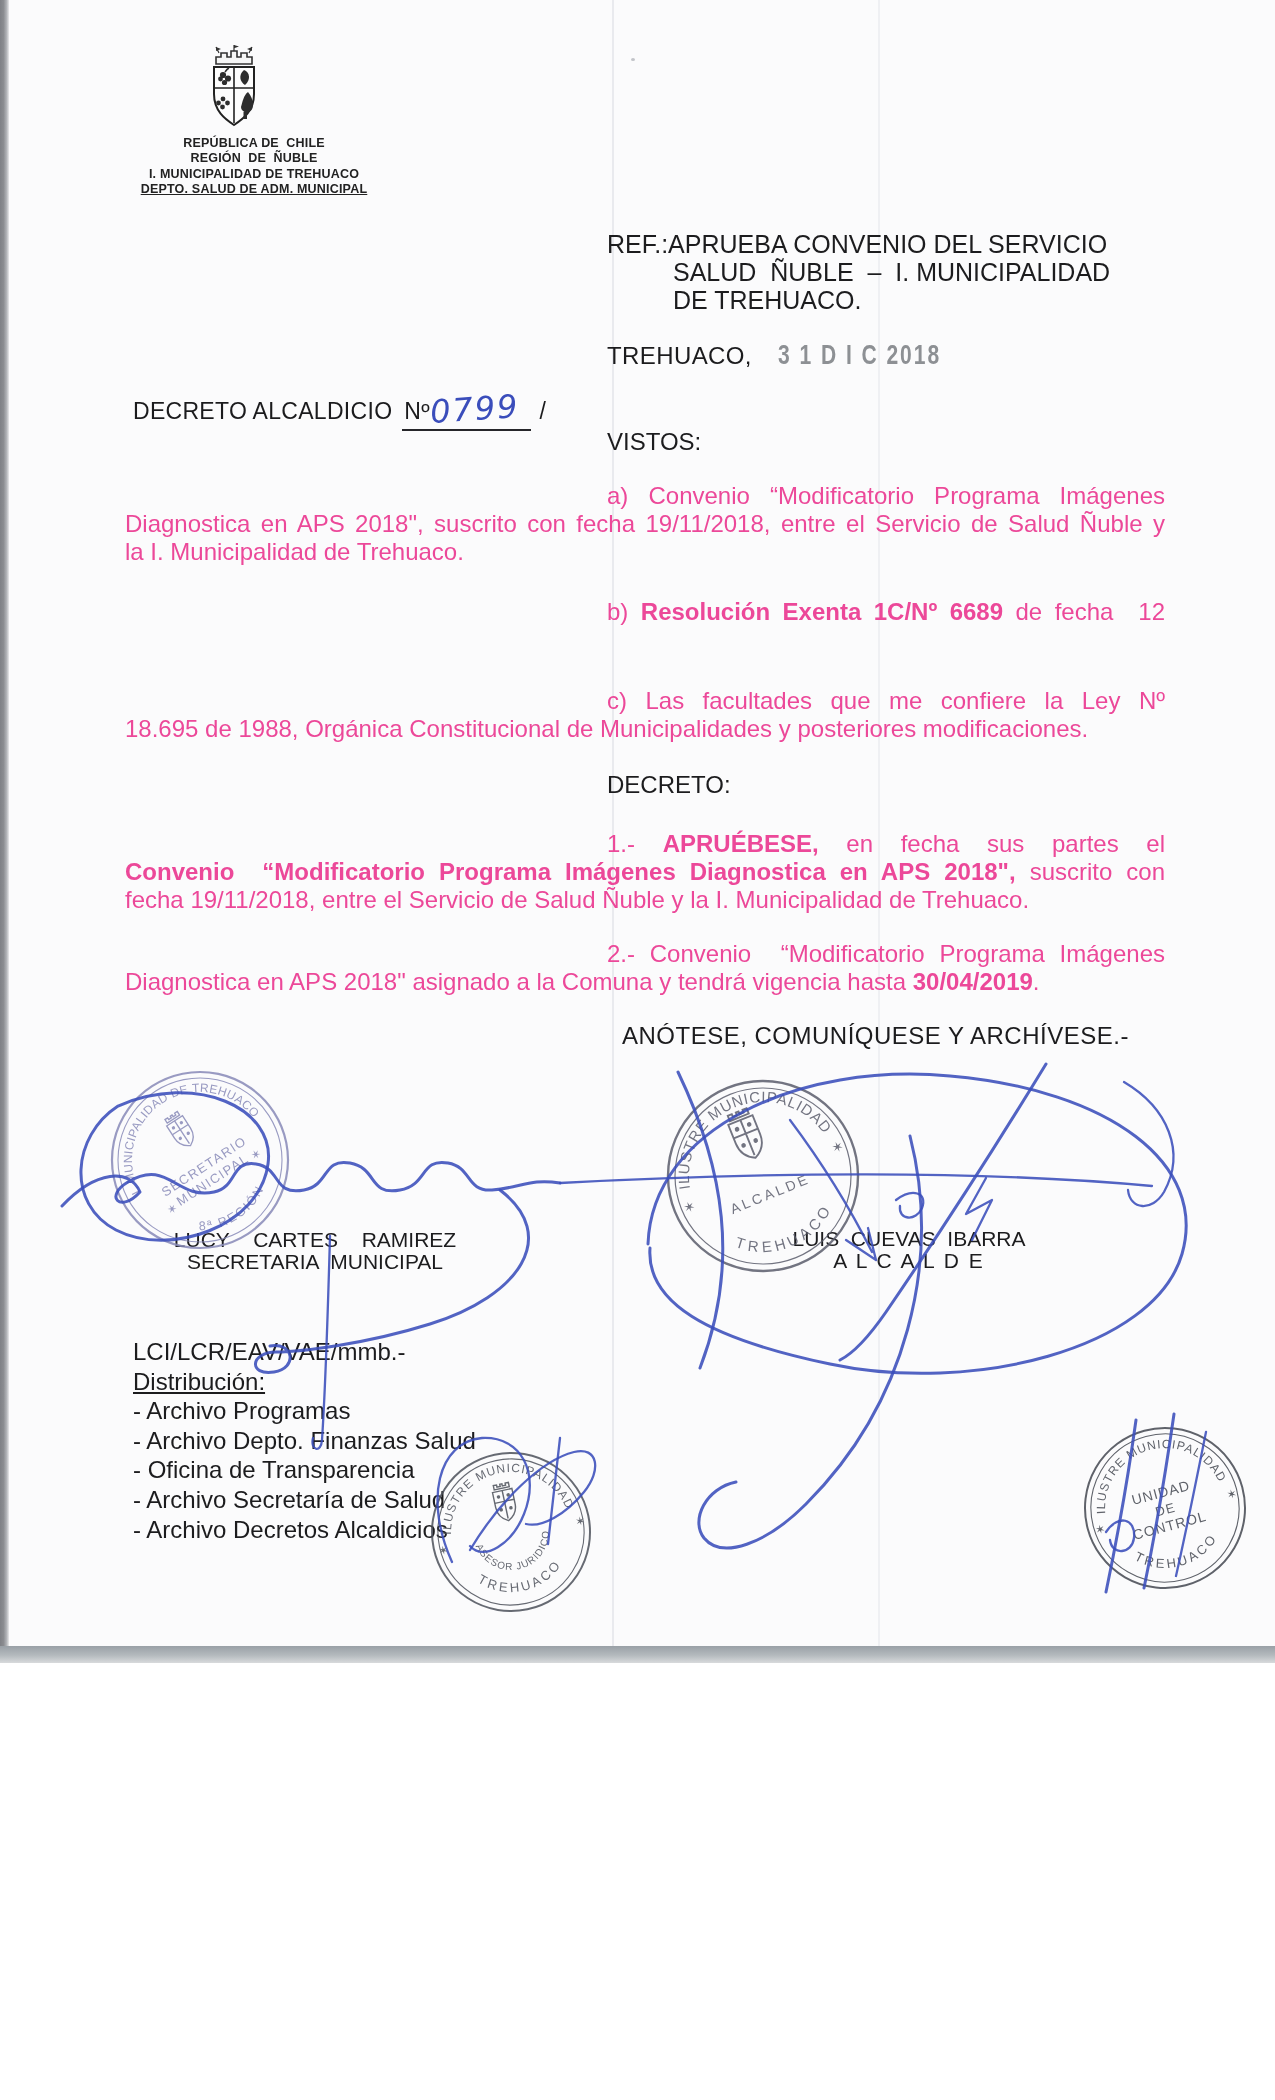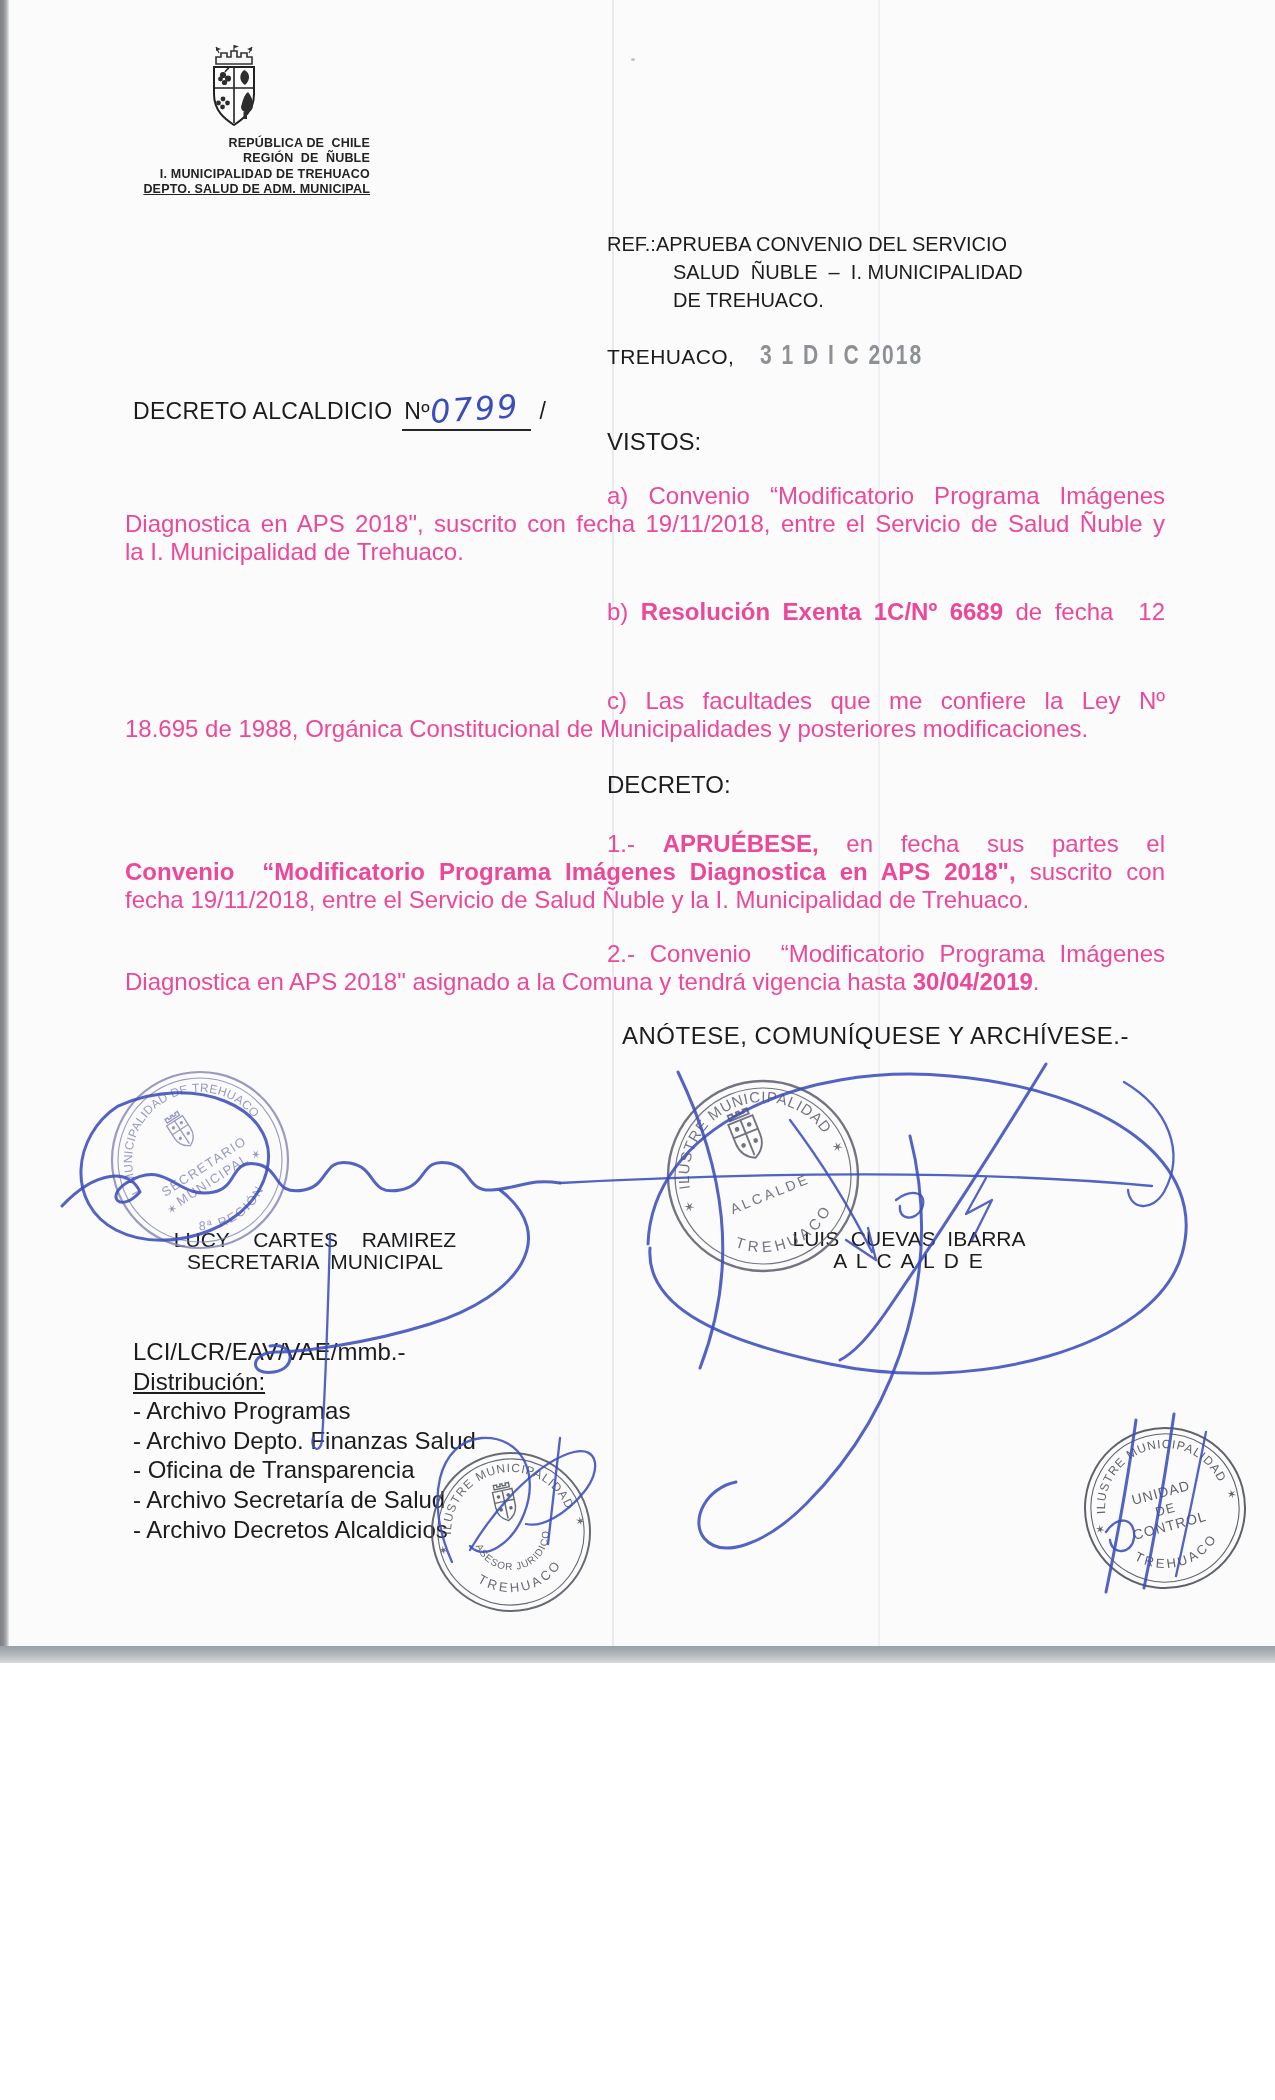--- a/index.html
+++ b/index.html
@@ -7,30 +7,30 @@
         font-family:"Liberation Sans",sans-serif;color:var(--text,#1b1b1d);}
   .scan{position:absolute;left:0;top:0;width:1275px;height:1648px;background:#fbfbfc;}
   .edge-left{position:absolute;left:0;top:0;width:9px;height:1648px;
         background:linear-gradient(90deg,#7f8186 0%,#8b8d91 40%,#b4b6ba 75%,#e9eaeb 100%);}
   .band{position:absolute;left:0;top:1646px;width:1275px;height:17px;
         background:linear-gradient(180deg,#99a0a6 0%,#b4babe 55%,#d8dadc 100%);}
   .fold1{position:absolute;left:612px;top:0;width:2px;height:1646px;background:rgba(165,172,184,.20);}
   .fold2{position:absolute;left:878px;top:0;width:2px;height:1646px;background:rgba(165,172,184,.13);}
   .dust{position:absolute;left:631px;top:58px;width:4px;height:3px;border-radius:50%;background:rgba(110,115,125,.4);}
 
-  .letterhead{position:absolute;left:138px;top:136px;width:232px;text-align:right;
+  .letterhead{position:absolute;left:138px;top:136px;width:232px;text-align:center;
         font-size:12.5px;line-height:15.4px;font-weight:bold;letter-spacing:.2px;color:#222;}
   .letterhead .und{text-decoration:underline;}
   .arms{position:absolute;left:201px;top:42px;}
 
-  .refblock{position:absolute;left:607px;top:230px;font-size:20px;line-height:28px;color:#1c1c1e;}
+  .refblock{position:absolute;left:607px;top:230px;font-size:25px;line-height:28px;color:#1c1c1e;}
   .refblock .hang{margin-left:66px;}
 
   .dateline{position:absolute;left:607px;top:340px;display:flex;align-items:baseline;gap:26px;}
-  .place{font-size:21px;letter-spacing:.4px;}
+  .place{font-size:24px;letter-spacing:.4px;}
   .datestamp{display:inline-block;transform:scaleX(.78);transform-origin:0 70%;
         font-size:27px;font-weight:bold;letter-spacing:2.5px;color:var(--date-gray,#8d9094);white-space:nowrap;}
 
   .decrow{position:absolute;left:133px;top:398px;font-size:23px;display:flex;align-items:baseline;letter-spacing:.3px;}
   .nbox{border-bottom:2.5px solid #26262a;padding:0 12px 4px 2px;margin-left:10px;display:inline-block;}
   .hand{font-family:"DejaVu Sans",sans-serif;font-style:italic;font-size:32px;
         color:var(--ink-blue,#3a4dbb);display:inline-block;transform:rotate(-4deg);
         letter-spacing:2px;position:relative;top:1px;line-height:20px;}
 
   .ctr{position:absolute;left:607px;font-size:24px;color:#1c1c1e;}

